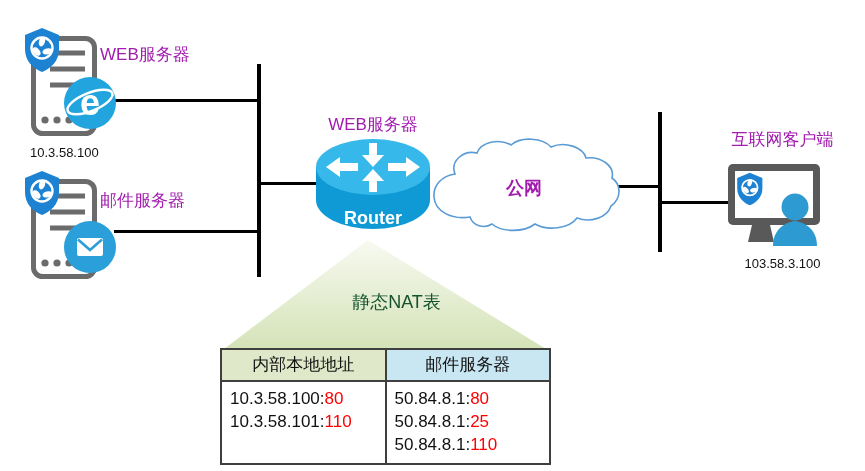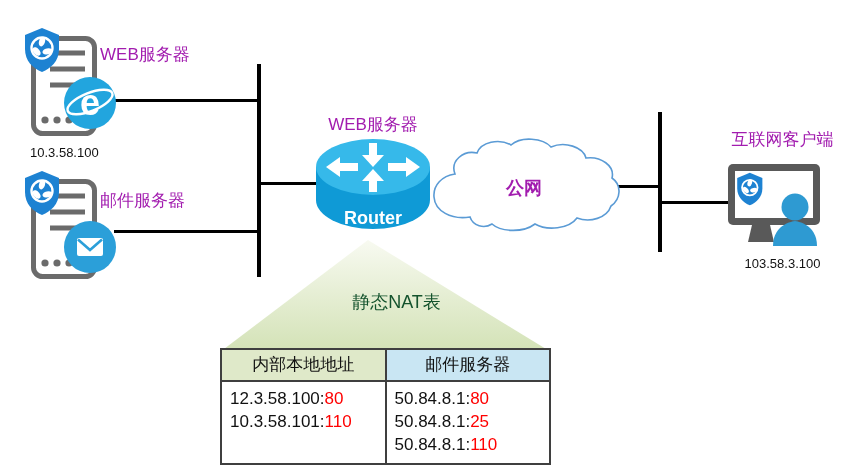--- a/index.html
+++ b/index.html
@@ -156,21 +156,21 @@
   <div class="funnel"></div>
   <div class="funnel-title center">静态NAT表</div>
 
   <div class="nat-table">
     <div class="nat-row nat-head">
       <div class="nat-cell local">内部本地地址</div>
       <div class="nat-cell global">邮件服务器</div>
     </div>
     <div class="nat-row nat-body">
       <div class="nat-cell local">
-          <div><span>12.3.58.100:</span><span class="port">80</span></div>
+          <div><span>10.3.58.100:</span><span class="port">80</span></div>
           <div><span>10.3.58.101:</span><span class="port">110</span></div>
         </div>
       <div class="nat-cell global">
           <div><span>50.84.8.1:</span><span class="port">80</span></div>
           <div><span>50.84.8.1:</span><span class="port">25</span></div>
           <div><span>50.84.8.1:</span><span class="port">110</span></div>
         </div>
     </div>
   </div>
 

